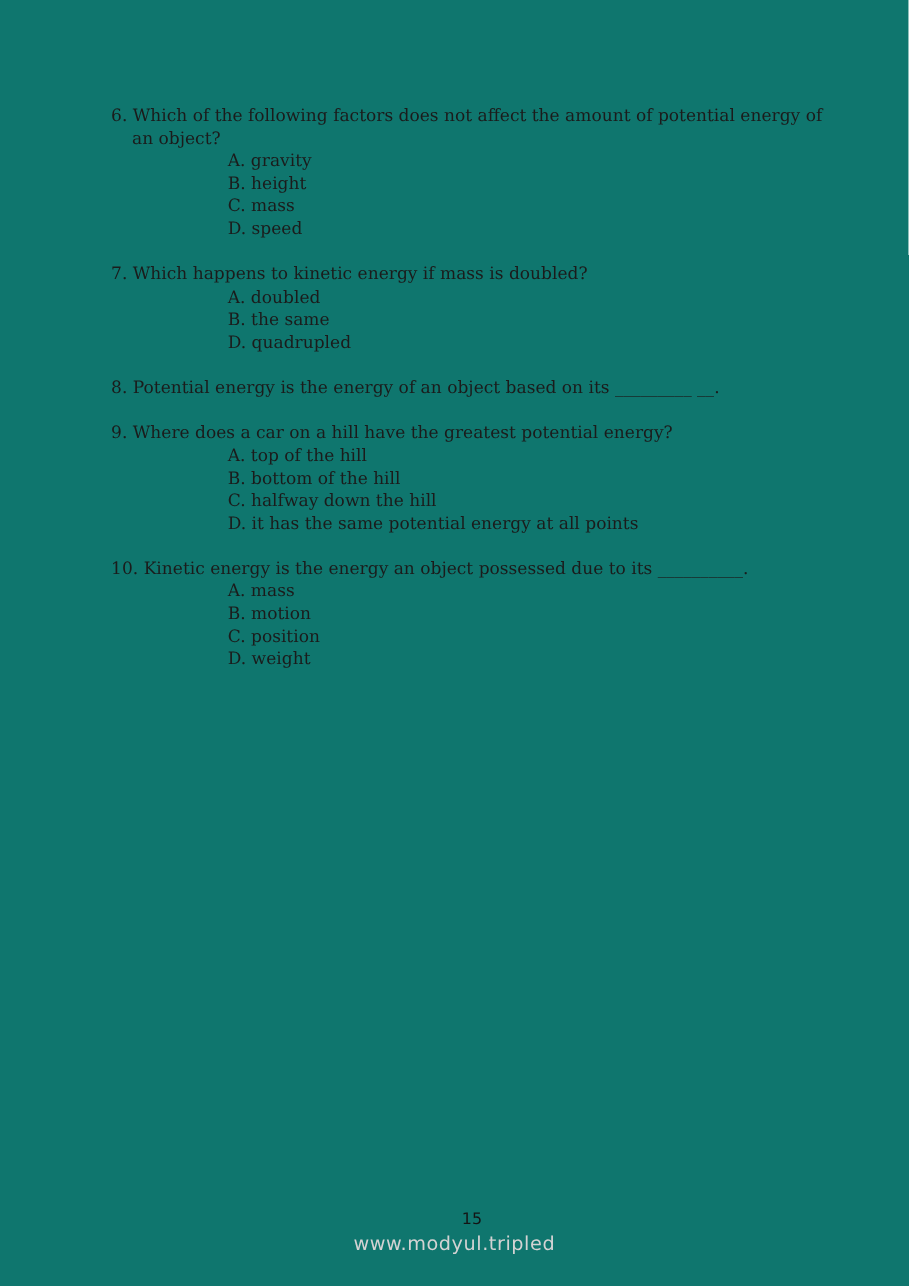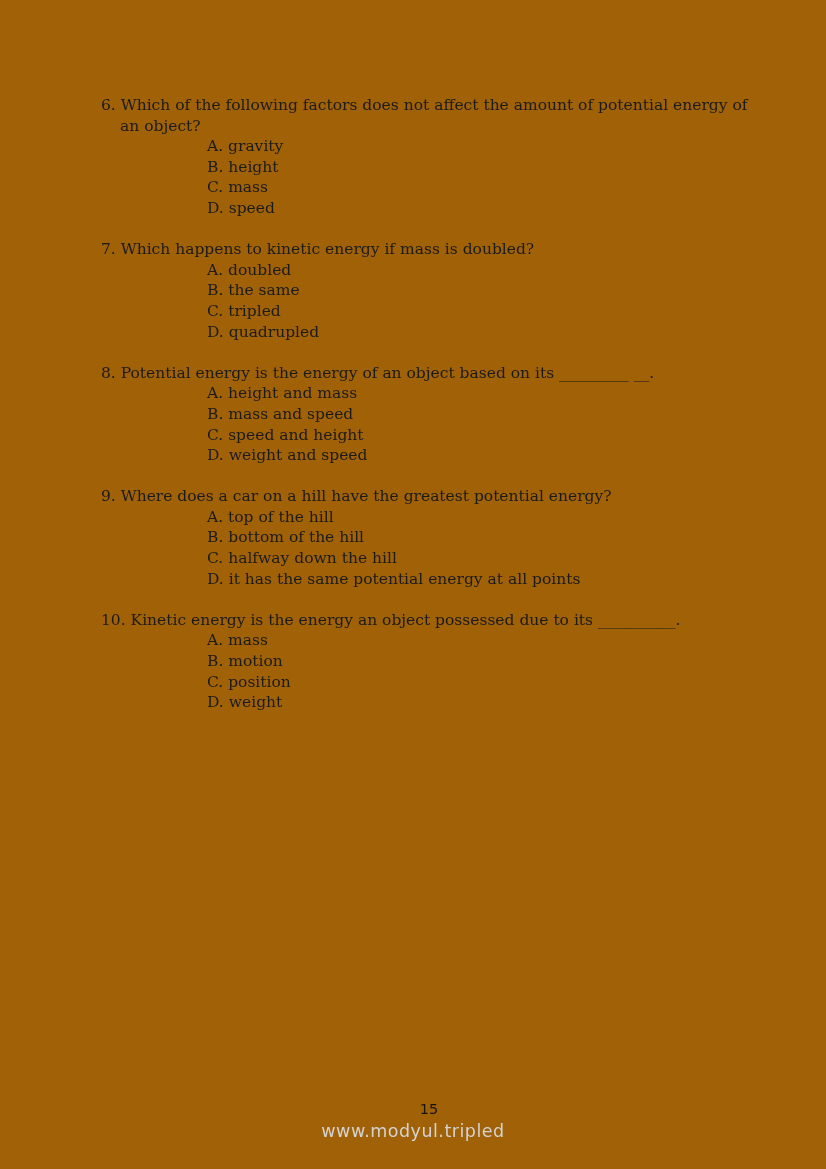--- a/index.html
+++ b/index.html
@@ -1,20 +1,20 @@
 <!DOCTYPE html>
 <html><head>
 <meta charset="utf-8">
 <style>
   html, body { margin: 0; padding: 0; background: #ffffff; }
   .page {
     position: relative;
     width: 826px;
     height: 1169px;
-    background: #a16207;
+    background: #0f766e;
     overflow: hidden;
     font-family: "DejaVu Serif", "Liberation Serif", serif;
     font-size: 15.5px;
     color: #1b1b1b;
   }
   .content {
     position: absolute;
     top: 95px;
     left: 101px;
     width: 700px;
@@ -68,33 +68,26 @@
         <div class="option">C. mass</div>
         <div class="option">D. speed</div>
       </div>
     </div>
 
     <div class="question">
       <div class="q-text">7. Which happens to kinetic energy if mass is doubled?</div>
       <div class="options">
         <div class="option">A. doubled</div>
         <div class="option">B. the same</div>
-        <div class="option">C. tripled</div>
         <div class="option">D. quadrupled</div>
       </div>
     </div>
 
     <div class="question">
       <div class="q-text">8. Potential energy is the energy of an object based on its _________ __.</div>
-      <div class="options">
-        <div class="option">A. height and mass</div>
-        <div class="option">B. mass and speed</div>
-        <div class="option">C. speed and height</div>
-        <div class="option">D. weight and speed</div>
-      </div>
     </div>
 
     <div class="question">
       <div class="q-text">9. Where does a car on a hill have the greatest potential energy?</div>
       <div class="options">
         <div class="option">A. top of the hill</div>
         <div class="option">B. bottom of the hill</div>
         <div class="option">C. halfway down the hill</div>
         <div class="option">D. it has the same potential energy at all points</div>
       </div>

